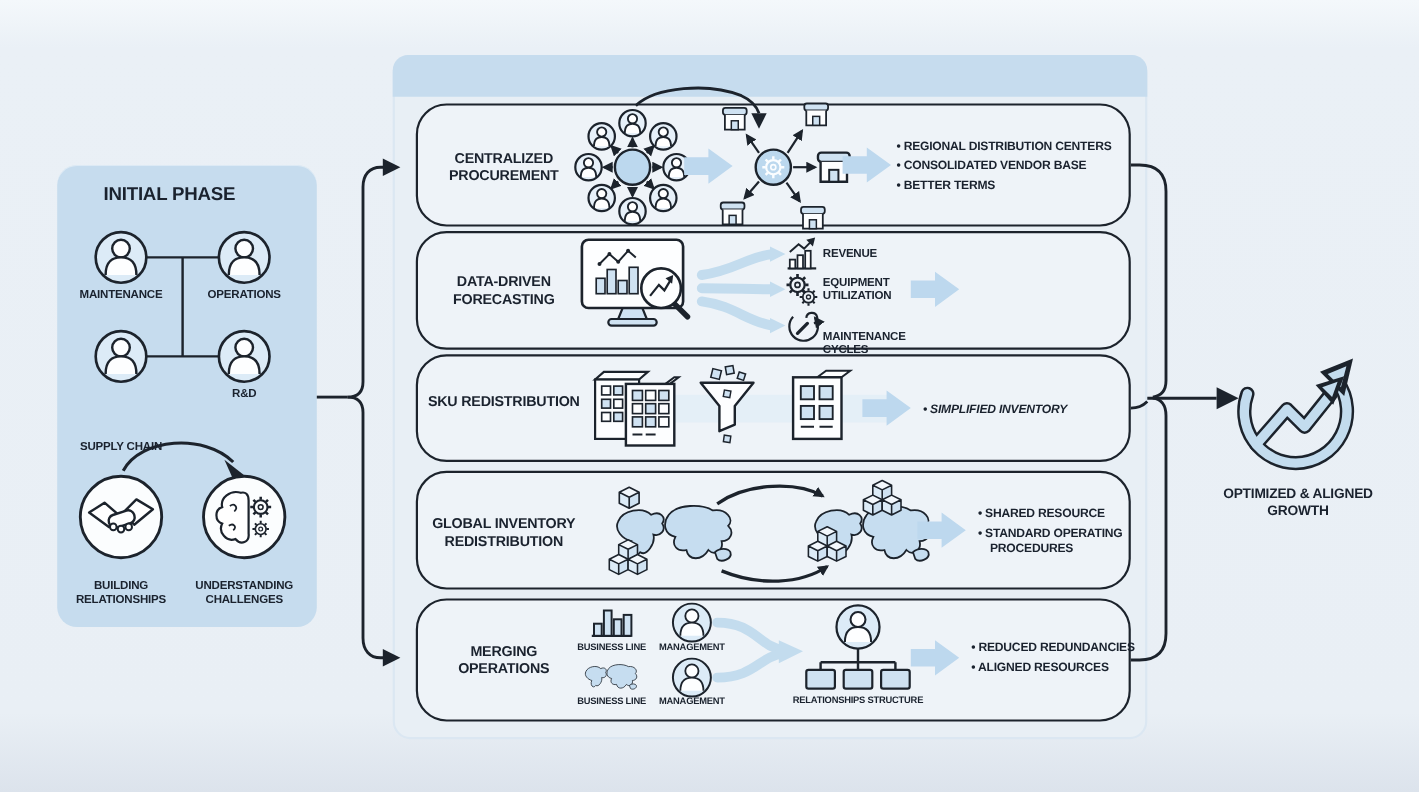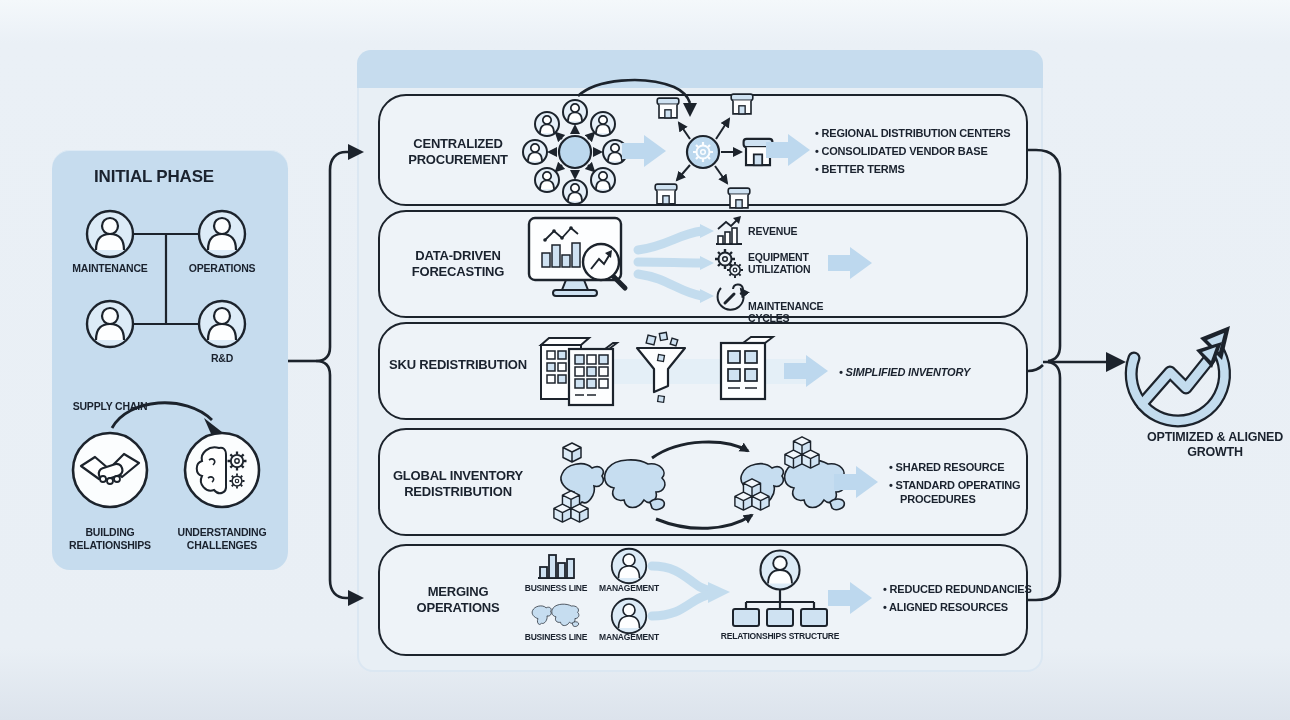--- a/index.html
+++ b/index.html
@@ -391,15 +391,15 @@
   <div class="abs lbl tiny-label" style="left:519px;top:583px;">BUSINESS LINE</div>
   <div class="abs lbl tiny-label" style="left:592px;top:583px;">MANAGEMENT</div>
   <div class="abs lbl tiny-label" style="left:519px;top:632px;">BUSINESS LINE</div>
   <div class="abs lbl tiny-label" style="left:592px;top:632px;">MANAGEMENT</div>
   <div class="abs lbl tiny-label" style="left:705px;top:631px;width:150px;">RELATIONSHIPS STRUCTURE</div>
   <ul class="abs outs" style="left:882px;top:581px;width:165px;">
     <li>REDUCED REDUNDANCIES</li>
     <li>ALIGNED RESOURCES</li>
   </ul>
 
-  <div class="abs lbl result-label" style="left:1105px;top:430px;margin-left:35px;">OPTIMIZED &amp; ALIGNED GROWTH</div>
+  <div class="abs lbl result-label" style="left:1105px;top:442px;">OPTIMIZED &amp; ALIGNED GROWTH</div>
 
 </div>
 
 </body></html>

